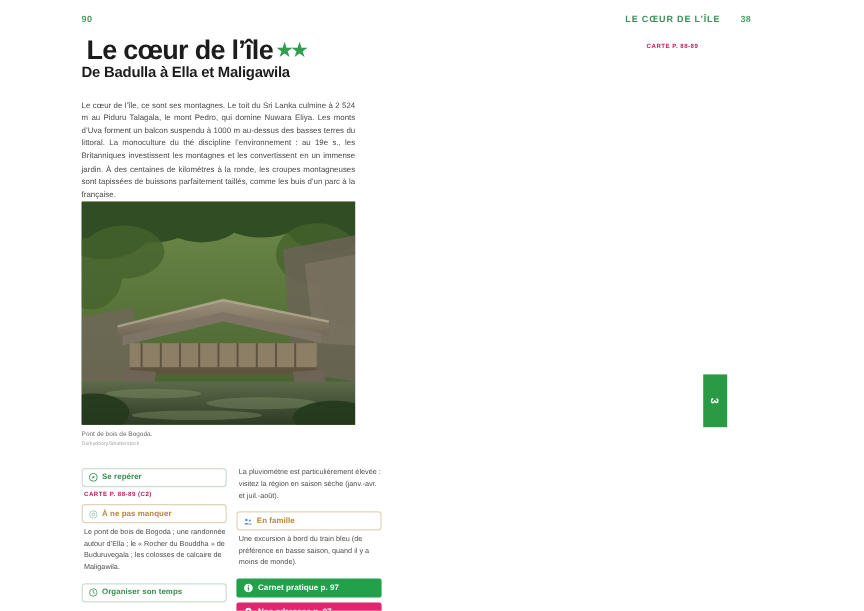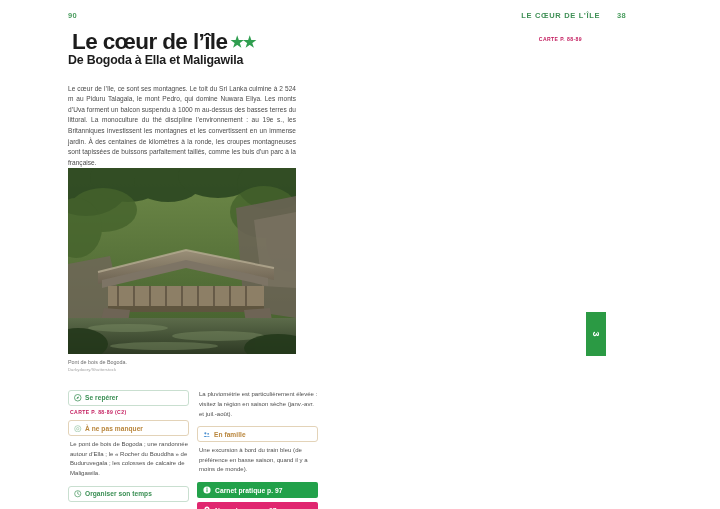--- a/index.html
+++ b/index.html
@@ -231,21 +231,21 @@
 <div class="spread">
 
   <div class="page-left">
 
     <div class="folio-left">90</div>
 
     <h1 class="title">
       <span>Le cœur de l’île</span><span class="stars-title">★★</span>
     </h1>
 
-    <h2 class="subtitle">De Bogoda à Ella et Maligawila</h2>
+    <h2 class="subtitle">De Badulla à Ella et Maligawila</h2>
 
     <p class="intro">Le cœur de l’île, ce sont ses montagnes. Le toit du Sri Lanka culmine à 2 524 m au Piduru Talagala, le mont Pedro, qui domine Nuwara Eliya. Les monts d’Uva forment un balcon suspendu à 1000 m au-dessus des basses terres du littoral. La monoculture du thé discipline l’environnement : au 19e s., les Britanniques investissent les montagnes et les convertissent en un immense jardin. À des centaines de kilomètres à la ronde, les croupes montagneuses sont tapissées de buissons parfaitement taillés, comme les buis d’un parc à la française.</p>
 
     <div class="photo">
       <svg width="228" height="186" viewBox="0 0 228 186">
         <defs>
           <linearGradient id="sky" x1="0" y1="0" x2="0" y2="1">
             <stop offset="0%" stop-color="#6f8a49"></stop>
             <stop offset="100%" stop-color="#415c2b"></stop>
           </linearGradient>

